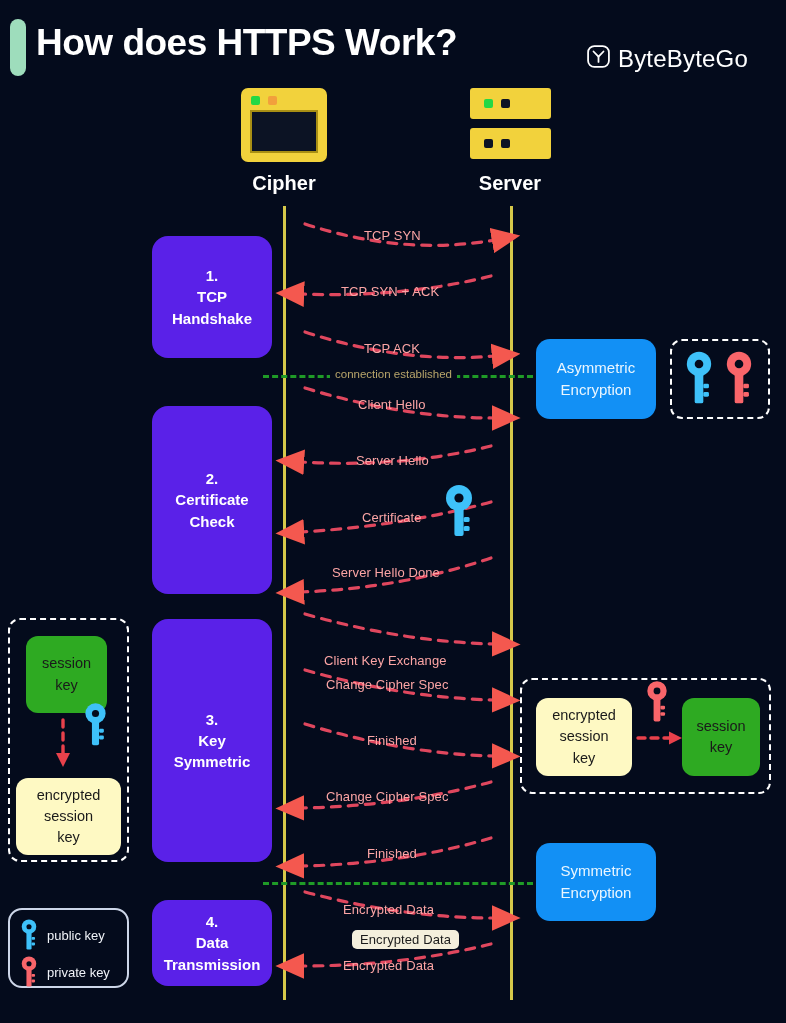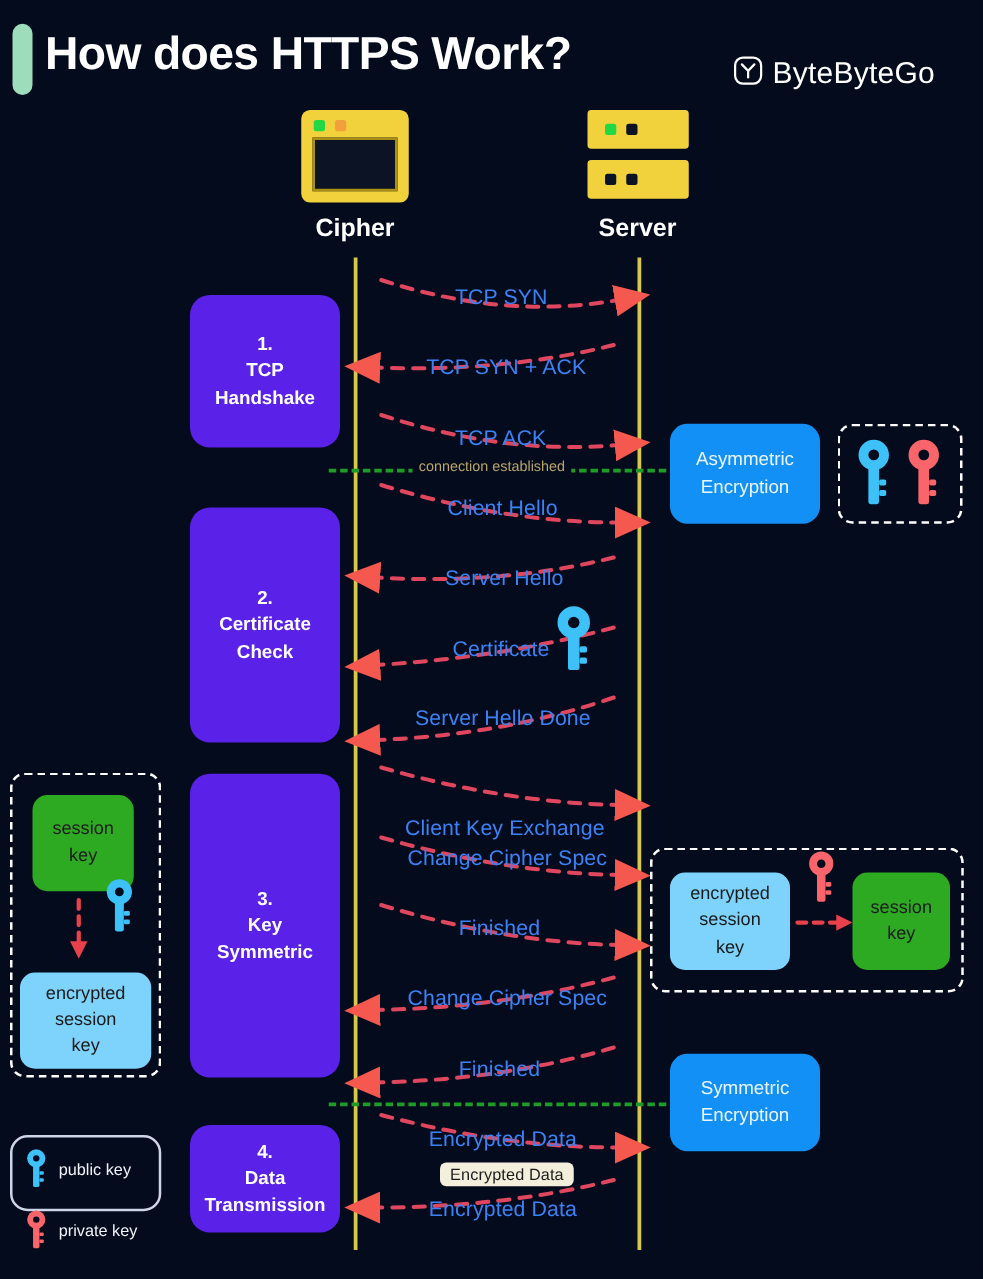--- a/index.html
+++ b/index.html
@@ -67,21 +67,21 @@
   
   .stage-box {
     position:absolute; left:152px; width:120px;
     background:#5a21e8; border-radius:16px;
     display:flex; flex-direction:column; justify-content:center; align-items:center;
     color:#ffffff; font-size:15px; font-weight:bold; line-height:1.42; text-align:center;
   }
 
   
   .msg-label {
-    position:absolute; font-size:17px; color:#3b82f6;
+    position:absolute; font-size:13px; color:#fca5a5;
     white-space:nowrap; letter-spacing:0.1px;
   }
   .msg-label.pill {
     background:#f4efdc; color:#1b1b1b;
     padding:2px 8px; border-radius:5px; font-size:13px;
   }
   .arrow-svg { position:absolute; overflow:visible; }
 
   
   .divider {
@@ -102,28 +102,28 @@
   .dash-panel {
     position:absolute;
     border:2.5px dashed #ffffff; border-radius:12px;
   }
   .chip {
     position:absolute; border-radius:12px;
     display:flex; flex-direction:column; justify-content:center; align-items:center;
     font-size:14.5px; line-height:1.45; text-align:center; color:#1a1a1a;
   }
   .chip.green { background:#2eaa22; }
-  .chip.orange { background:#7dd3fc; }
+  .chip.orange { background:#fef9c3; }
 
   
   .legend {
-    position:absolute; left:8px; top:908px; width:121px; height:61px;
+    position:absolute; left:8px; top:908px; width:121px; height:80px;
     border:2px solid #cdd6e8; border-radius:14px;
     padding:9px 10px;
-    display:flex; flex-direction:column; justify-content:space-between; gap:17px;
+    display:flex; flex-direction:column; justify-content:space-between; gap:5px;
   }
   .legend-row { display:flex; align-items:center; gap:9px; }
   .legend-text { font-size:13px; color:#f0f3f8; white-space:nowrap; }
 
   .key-ico { display:block; }
 </style>
 </head>
 <body>
 
 <div id="stage">

